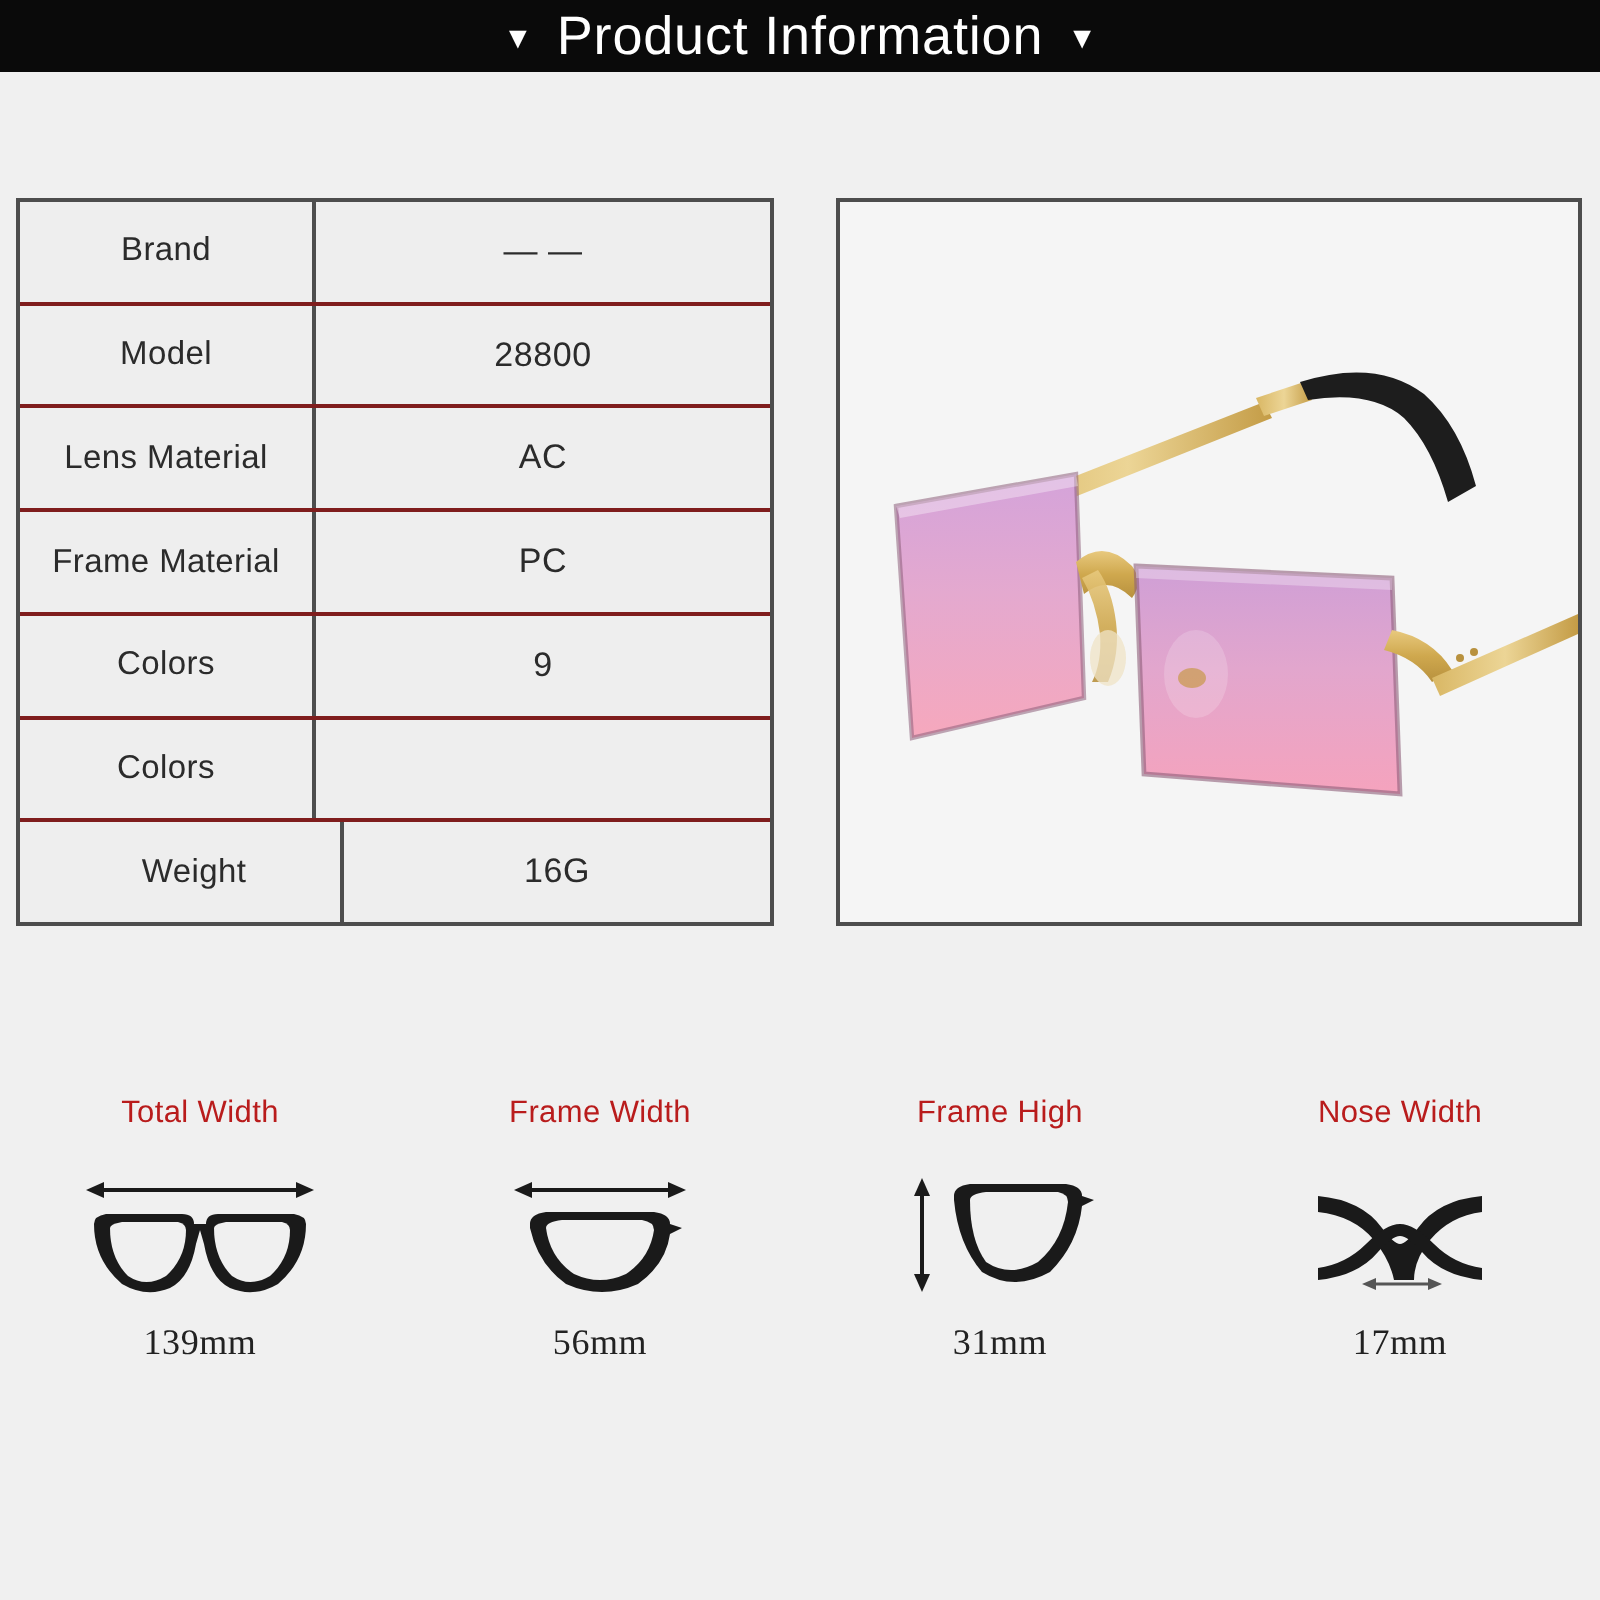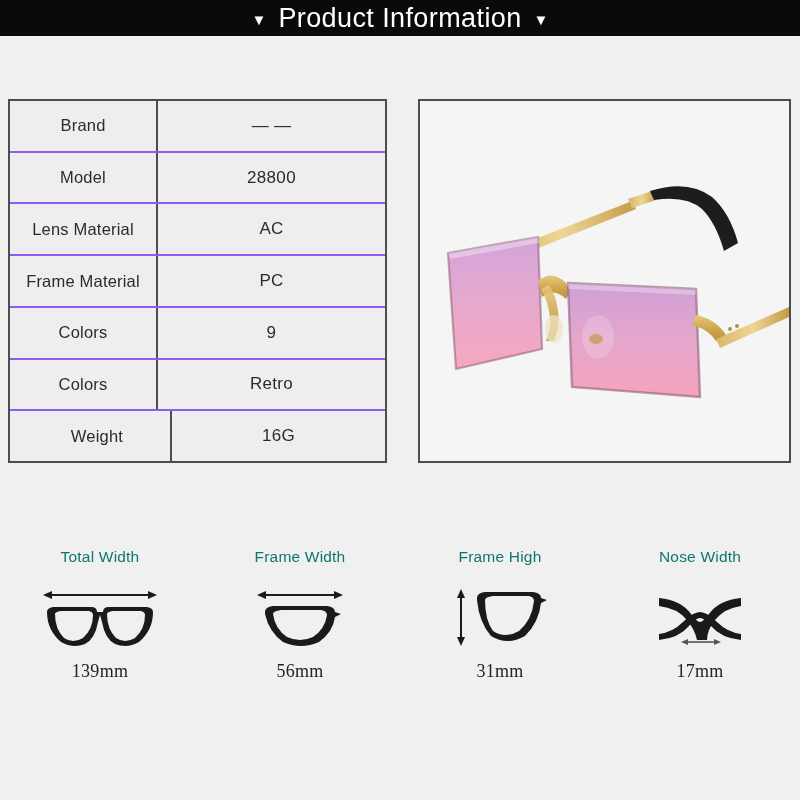--- a/index.html
+++ b/index.html
@@ -54,21 +54,21 @@
     height: 364px;
     border: 2px solid #4d4d4d;
     border-collapse: collapse;
     background: #eeeeee;
     display: flex;
     flex-direction: column;
   }
   .spec-row {
     flex: 1 1 0;
     display: flex;
-    border-bottom: 2px solid #8b5cf6;
+    border-bottom: 2px solid #7f1d1d;
   }
   .spec-row:last-child { border-bottom: none; margin-left: 14px; }
 
   .spec-label {
     width: 148px;
     border-right: 2px solid #4d4d4d;
     display: flex;
     align-items: center;
     justify-content: center;
     font-size: 16.5px;
@@ -112,21 +112,21 @@
     display: flex;
   }
   .measure-cell {
     flex: 1 1 0;
     display: flex;
     flex-direction: column;
     align-items: center;
   }
   .measure-label {
     font-size: 15.5px;
-    color: #0f766e;
+    color: #b91c1c;
     letter-spacing: 0.2px;
     height: 24px;
     line-height: 24px;
   }
   .measure-icon {
     height: 72px;
     display: flex;
     align-items: center;
     justify-content: center;
     margin-top: 12px;
@@ -166,21 +166,20 @@
       <div class="spec-row">
         <div class="spec-label">Frame Material</div>
         <div class="spec-value">PC</div>
       </div>
       <div class="spec-row">
         <div class="spec-label">Colors</div>
         <div class="spec-value">9</div>
       </div>
       <div class="spec-row">
         <div class="spec-label">Colors</div>
-        <div class="spec-value">Retro</div>
       </div>
       <div class="spec-row">
         <div class="spec-label">Weight</div>
         <div class="spec-value">16G</div>
       </div>
     </div>
 
   <div class="photo-panel">
     <div class="photo-stage">
       <svg width="369" height="360" viewBox="0 0 369 360">

